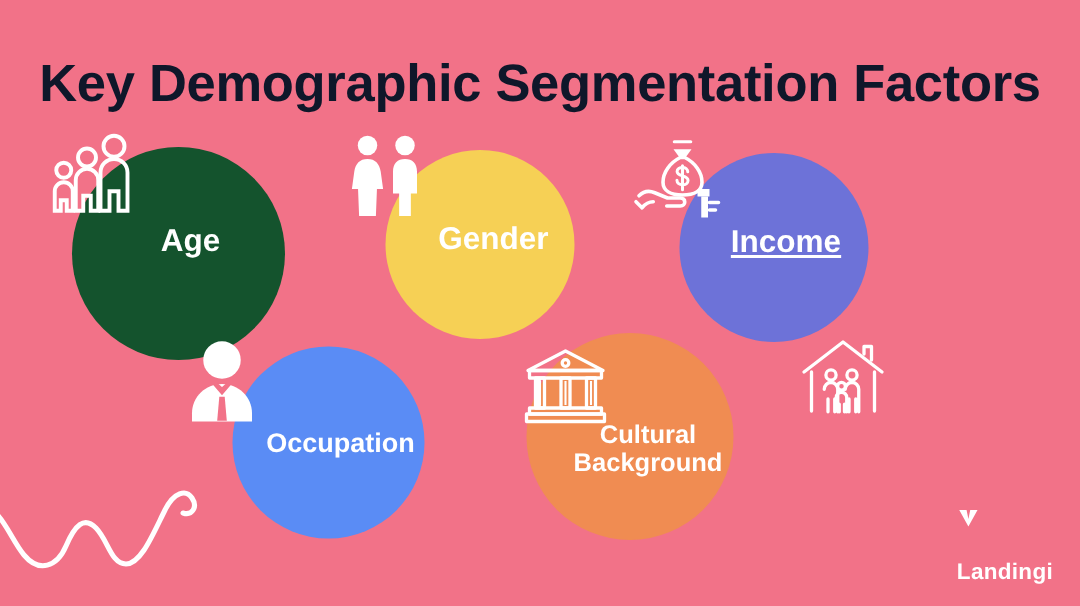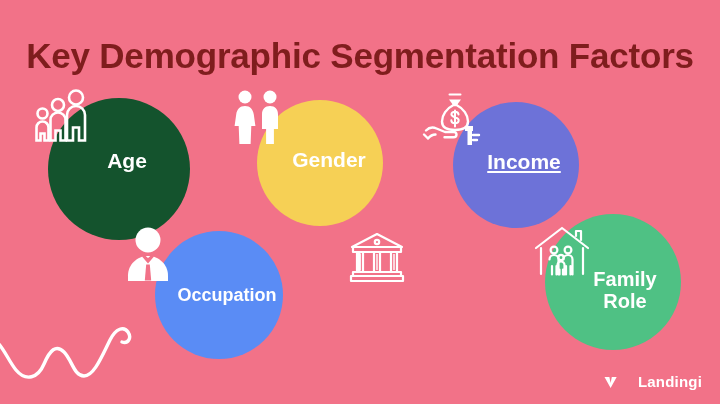--- a/index.html
+++ b/index.html
@@ -13,21 +13,21 @@
     background:#F27288;
     overflow:hidden;
   }
 
   
   #title {
     position:absolute;
     left:0; top:36px;
     width:720px;
     text-align:center;
-    color:#7f1d1d;
+    color:#0f172a;
     font-family:"Liberation Sans Narrow","Liberation Sans",sans-serif;
     font-size:35px;
     font-weight:bold;
     letter-spacing:-0.2px;
     white-space:nowrap;
   }
 
   
   .bubble {
     position:absolute;
@@ -80,22 +80,23 @@
   #i-family     { left:532px; top:226px; width:60px; height:52px; }
 
   
   #wave { position:absolute; left:-8px; top:318px; width:160px; height:78px; pointer-events:none; }
 
   
   #logo {
     position:absolute;
     right:18px; bottom:14px;
     display:flex;
-    align-items:flex-end;
+    align-items:flex-start;
     gap:20px;
+    flex-direction:column;
   }
   #logo-mark { width:15px; height:15px; }
   #logo-text {
     color:#FFFFFF;
     font-family:"Liberation Sans Narrow","Liberation Sans",sans-serif;
     font-size:15px;
     font-weight:bold;
     letter-spacing:0.2px;
   }
 </style>
@@ -115,25 +116,25 @@
   </div>
 
   <div class="bubble" id="b-income">
     <span class="bubble-label">Income</span>
   </div>
 
   <div class="bubble" id="b-occupation">
     <span class="bubble-label">Occupation</span>
   </div>
 
-
-  <div class="bubble" id="b-family">
-    <span class="bubble-label">Family
-Role</span>
-  </div>
+  <div class="bubble" id="b-cultural">
+    <span class="bubble-label">Cultural
+Background</span>
+  </div>
+
 
   <div class="icon" id="i-age">
     <svg viewBox="0 0 62 58" fill="none" stroke="#FFFFFF" stroke-width="2.6">
 
       <circle cx="10.5" cy="25.5" r="5"></circle>
       <path d="M4.5 39.5a6 6 0 0 1 12 0v13h-4v-7h-4v7h-4z"></path>
 
       <circle cx="26" cy="17" r="6"></circle>
       <path d="M18.5 32a7.5 7.5 0 0 1 15 0v20.5h-5v-10h-5v10h-5z"></path>
 

